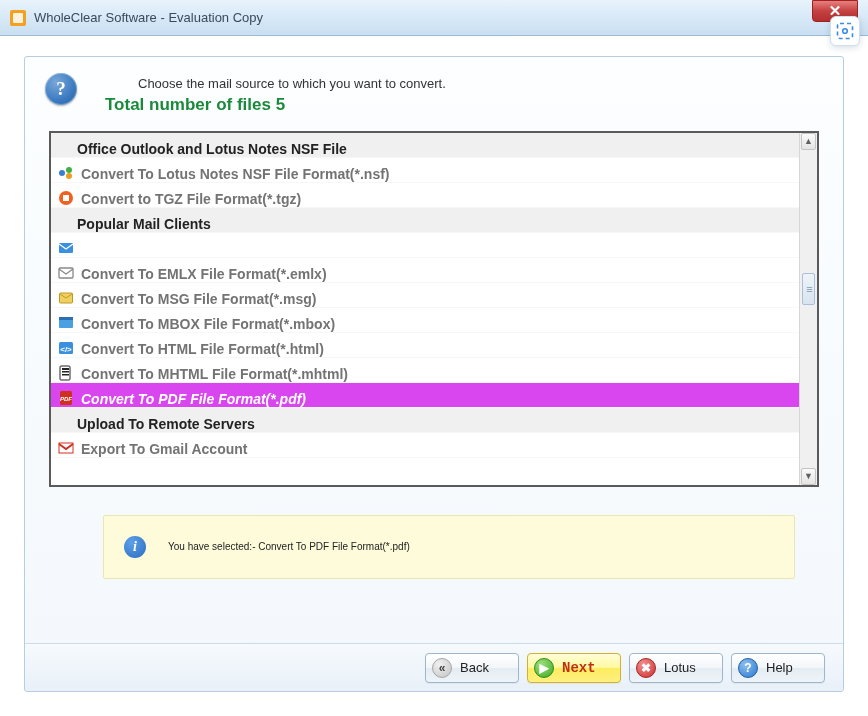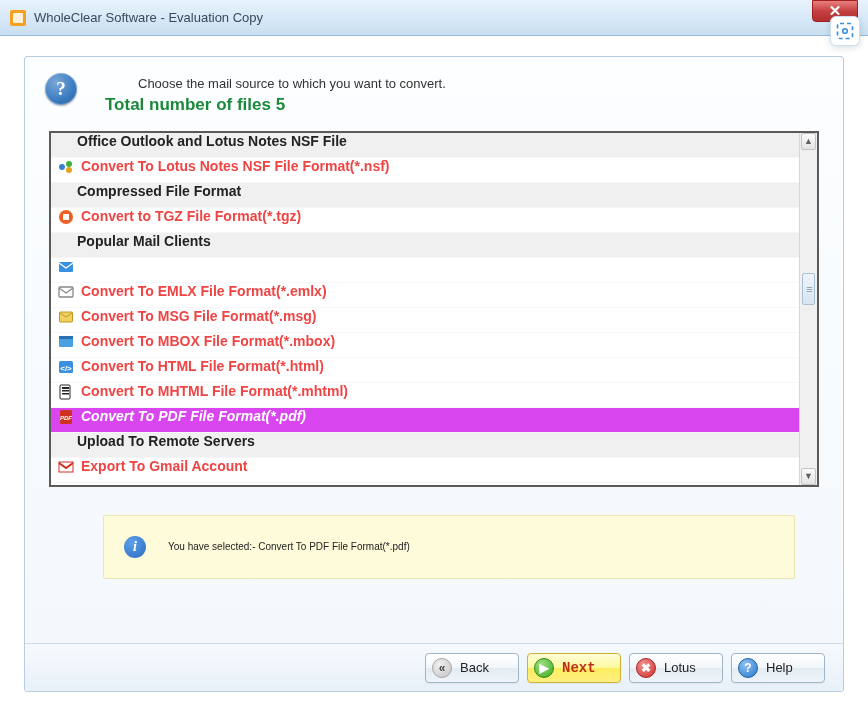--- a/index.html
+++ b/index.html
@@ -131,42 +131,42 @@
     top: 140px;
     height: 32px;
     background: linear-gradient(to bottom,#eff4f9,#d8e4f0);
     border: 1px solid #aac0d6;
     border-radius: 2px;
     display: flex; align-items: center; justify-content: center;
     color: #7a94ae; font-size: 11px; letter-spacing: -2px;
   }
   .row {
     display: flex;
-    align-items: flex-start;
+    align-items: flex-end;
     height: 25px;
     padding: 0 4px 0 6px;
     font-size: 14px;
     white-space: nowrap;
     border-bottom: 1px solid #f7f7f7;
   }
   .row .ico {
     width: 18px; height: 18px;
     margin-right: 6px;
     display: flex; align-items: center; justify-content: center;
     flex-shrink: 0;
   }
   .row.header {
     background: #f0f0f0;
     font-weight: bold;
     color: #222;
     padding-left: 26px;
   }
   .row.item {
     font-weight: bold;
-    color: #ef4444;
+    color: #737373;
     cursor: default;
   }
   .row.item.selected {
     background: #d946ef;
     color: #fff;
     font-style: italic;
   }
 
   .info-box {
     margin: 28px 48px 0 78px;
@@ -282,23 +282,20 @@
           <div class="row item">
             <span class="ico">
               <svg width="16" height="16" viewBox="0 0 16 16">
                 <circle cx="4" cy="8" r="3" fill="#3a80d0"></circle>
                 <circle cx="11" cy="5" r="3" fill="#40b040"></circle>
                 <circle cx="11" cy="11" r="3" fill="#e8a020"></circle>
               </svg>
             </span>
             <span>Convert To Lotus Notes NSF File Format(*.nsf)</span>
           </div>
-          <div class="row header">
-            <span>Compressed File Format</span>
-          </div>
           <div class="row item">
             <span class="ico">
               <svg width="16" height="16" viewBox="0 0 16 16">
                 <circle cx="8" cy="8" r="7" fill="#f06020"></circle>
                 <rect x="5" y="5" width="6" height="6" fill="#fff"></rect>
               </svg>
             </span>
             <span>Convert to TGZ File Format(*.tgz)</span>
           </div>
           <div class="row header">

